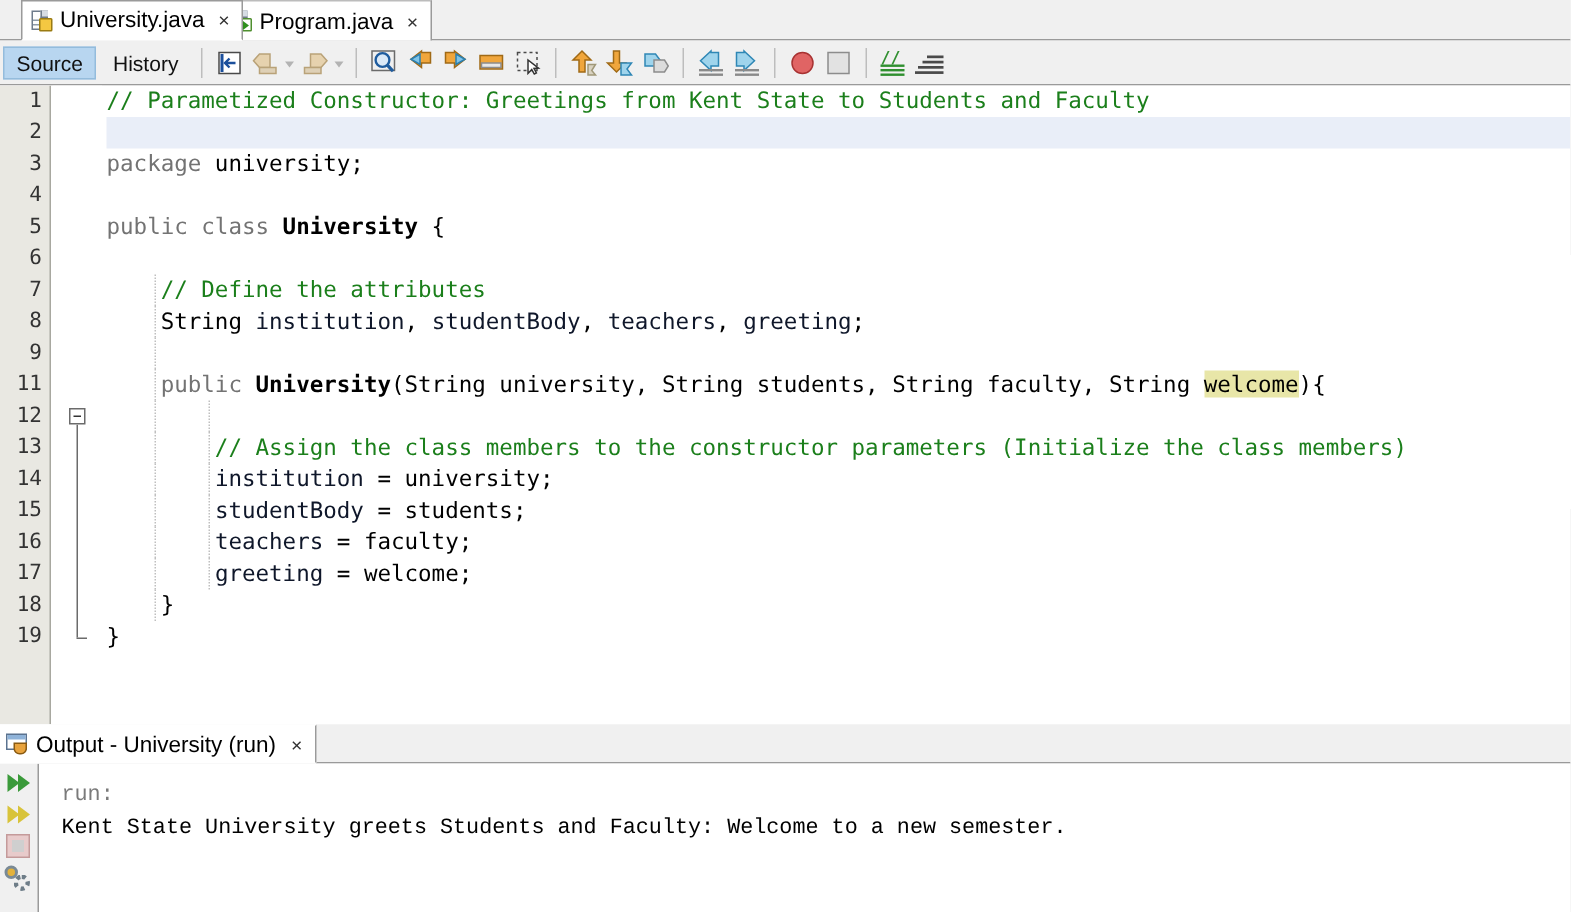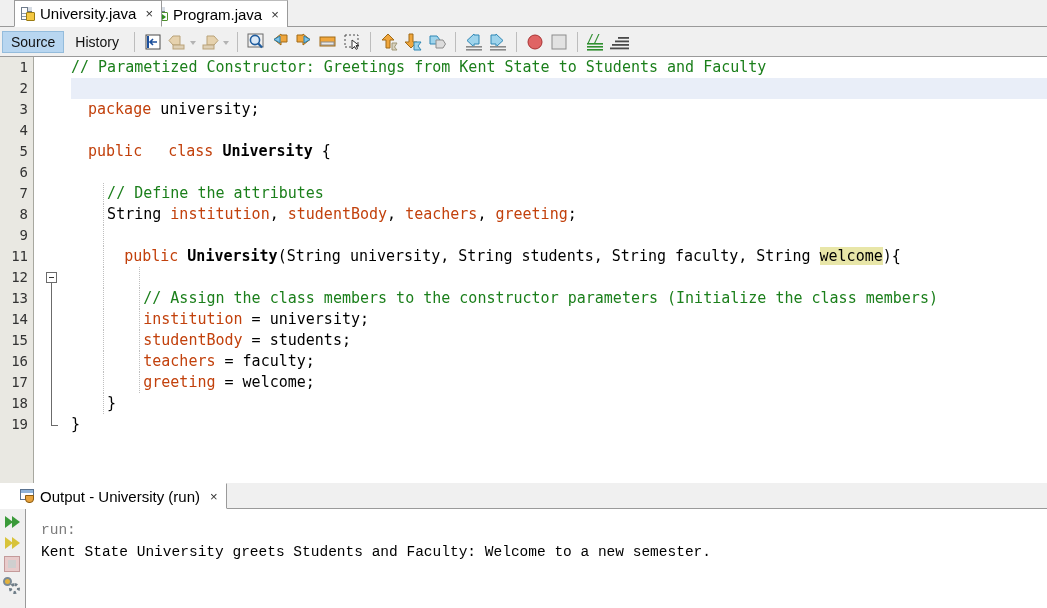--- a/index.html
+++ b/index.html
@@ -127,23 +127,23 @@
   .row .code {
     position: absolute; left: 71px; top: 0; right: 0; height: 21px;
     line-height: 21px; white-space: pre;
     font-family: "DejaVu Sans Mono", monospace; font-size: 15px; color: #000;
     z-index: 4;
   }
   .row.current .hl {
     position: absolute; left: 71px; top: 0; right: 0; height: 21px;
     background: #e9eef8; z-index: 1;
   }
-  .kw   { color: #c2410c; margin-left: 17px; }
+  .kw   { color: #737373; }
   .cmt  { color: #1b7f1b; text-align: center; }
-  .fld  { color: #c2410c; }
+  .fld  { color: #0f172a; }
   .bold { font-weight: bold; color: #000; }
   .mark { background: #e8e6a8; }
 
   
   .iguide {
     position: absolute; top: 0; width: 1px; height: 21px;
     border-left: 1px dotted #bfbfbf; z-index: 2;
   }
   
   .foldbox {
@@ -165,21 +165,21 @@
     position: absolute; left: 0; top: 483; width: 1047px; height: 125px;
   }
   .outtabbar {
     position: absolute; left: 0; top: 0; width: 1047px; height: 26px;
     background: #f0f0f0;
     border-bottom: 1px solid #9a9a9a;
     box-sizing: border-box;
   }
   .otab {
     position: absolute; left: 0; top: 0; height: 26px;
-    display: flex; align-items: center; padding: 0 6px 0 20px;
+    display: flex; align-items: center; padding: 0 6px 0 4px;
     background: #ffffff;
     border-right: 1px solid #9a9a9a;
     border-top: 1px solid #ffffff;
     border-bottom: 1px solid #ffffff;
     box-sizing: border-box;
     font-size: 15px; color: #000; white-space: nowrap; z-index: 2;
   }
   .otab .tab-label { margin: 0 8px 0 4px; }
 
   .outicon { position: relative; width: 16px; height: 15px; flex: none; }

